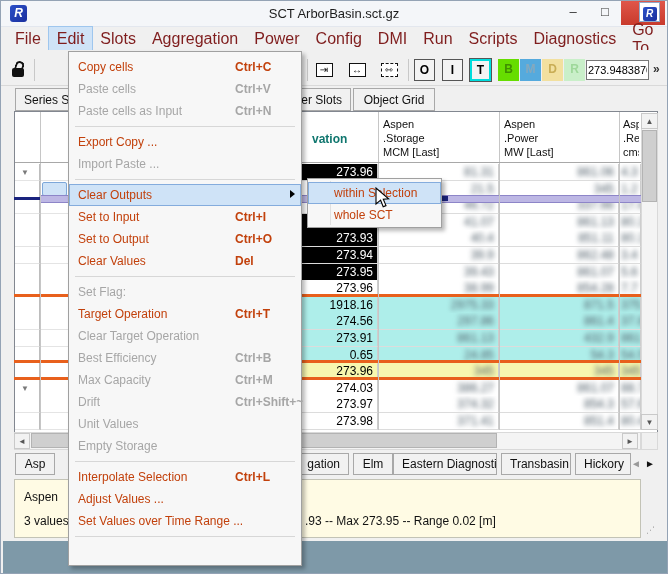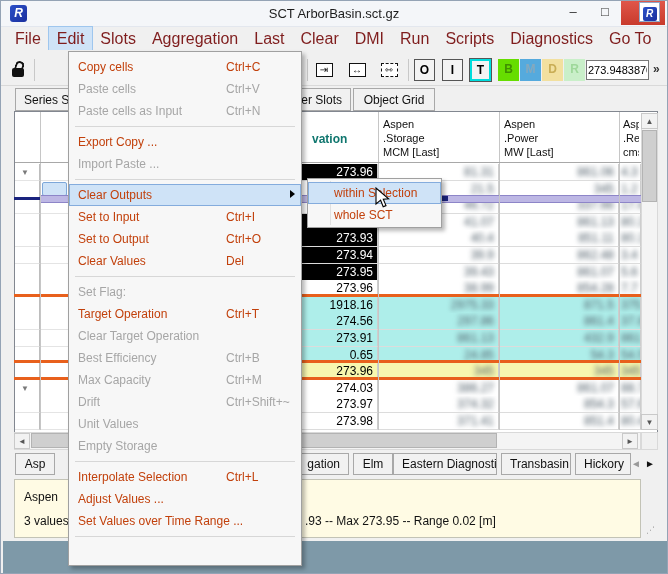--- a/index.html
+++ b/index.html
@@ -53,21 +53,21 @@
   
   .obj-tab { position:absolute; top:452px; height:22px; background:#f1f1f1; border:1px solid #a8a8a8; font-size:12px; color:#111; padding:3px 8px 0 8px; white-space:nowrap; overflow:hidden; }
   
   #status-panel { position:absolute; left:13px; top:478px; width:627px; height:59px; background:#fffbe4; border:1px solid #c3c3b6; }
   .status-text { position:absolute; font-size:12px; color:#111; white-space:nowrap; }
   #bottom-band { position:absolute; left:2px; top:540px; width:664px; height:32px; background:#7e99a8; }
   
   #edit-menu { position:absolute; left:67px; top:50px; width:234px; height:515px; background:#f7f7f7; border:1px solid #a0a0a0; box-shadow:3px 3px 4px rgba(0,0,0,.28); z-index:50; padding-top:4px; }
   .menu-item { position:relative; height:22px; font-size:12px; line-height:22px; color:#c2410c; }
   .menu-item .lbl { position:absolute; left:9px; }
-  .menu-item .sc { position:absolute; left:157px; }
+  .menu-item .sc { position:absolute; left:166px;font-weight:bold; }
   .menu-item.disabled { color:#a6a6a6; }
   .menu-item.hl { background:#cfe3f7; outline:1px solid #84acdd; outline-offset:-1px; }
   .menu-sep { height:9px; position:relative; }
   .menu-sep::after { content:""; position:absolute; left:6px; right:6px; top:4px; height:1px; background:#d7d7d7; }
   .sub-arrow { position:absolute; left:221px; top:6px; width:0; height:0; border-left:5px solid #000; border-top:4.5px solid transparent; border-bottom:4.5px solid transparent; }
   #submenu { position:absolute; left:306px; top:177px; width:135px; height:50px; background:#f7f7f7; border:1px solid #a0a0a0; box-shadow:3px 3px 4px rgba(0,0,0,.28); z-index:60; padding-top:3px; }
   #submenu .menu-item .lbl { left:26px; }
   #submenu .gutter { position:absolute; left:22px; top:2px; bottom:2px; width:1px; background:#e0e0e0; }
   #cursor { position:absolute; left:374px; top:186px; z-index:100; }
   .tri-marker { position:absolute; font-size:8px; color:#7a7a7a; }
@@ -83,22 +83,22 @@
     <div id="min-btn" class="cap-btn">–</div>
     <div id="max-btn" class="cap-btn">□</div>
     <div id="close-btn" class="cap-btn">✕</div>
   </div>
 
   <div id="menubar">
       <div class="mb-item">File</div>
       <div class="mb-item active">Edit</div>
       <div class="mb-item">Slots</div>
       <div class="mb-item">Aggregation</div>
-      <div class="mb-item">Last</div>
-      <div class="mb-item">Clear</div>
+      <div class="mb-item">Power</div>
+      <div class="mb-item">Config</div>
       <div class="mb-item">DMI</div>
       <div class="mb-item">Run</div>
       <div class="mb-item">Scripts</div>
       <div class="mb-item">Diagnostics</div>
       <div class="mb-item">Go To</div>
     </div>
   <div id="menubar-logo"><span class="logo-inner">R</span></div>
 
   <div id="toolbar">
     <div id="lock-button">

